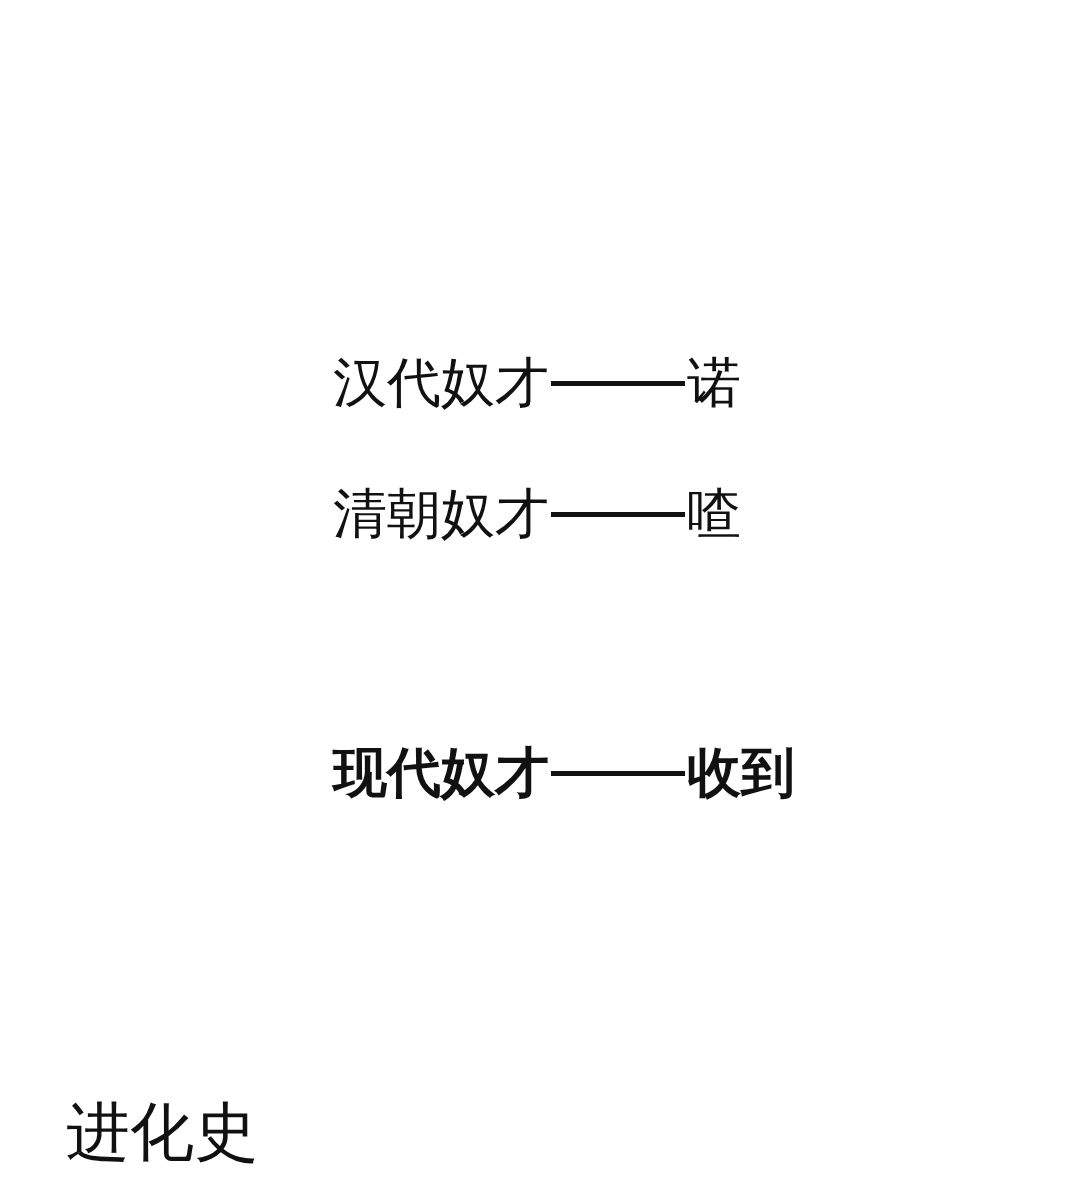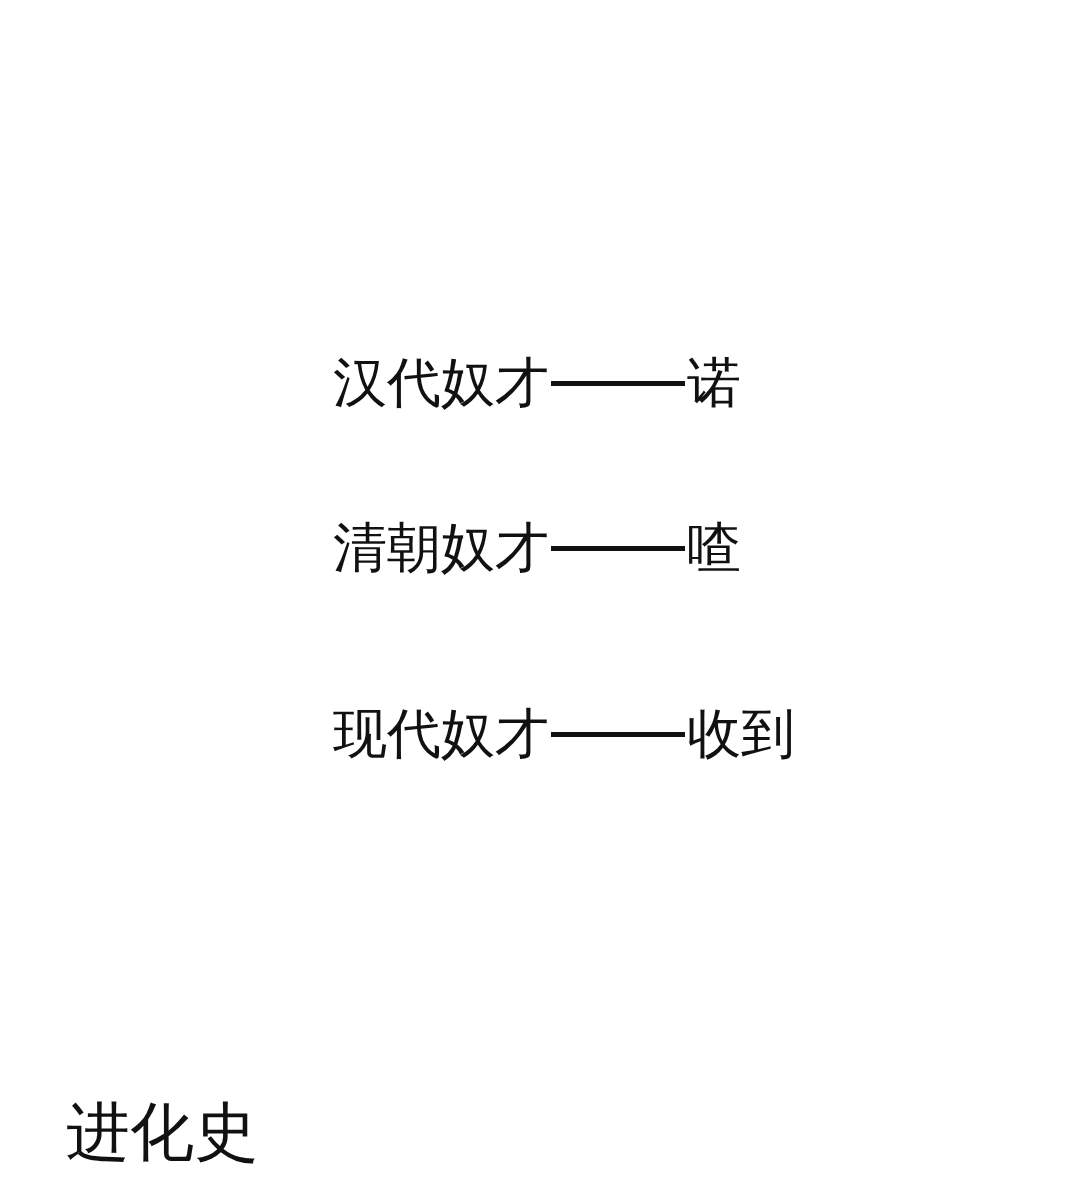--- a/index.html
+++ b/index.html
@@ -25,22 +25,22 @@
     }
     .line .dash {
       display: inline-block;
       width: 134px;
       height: 5px;
       background: #111111;
       vertical-align: middle;
       margin: 0 2px 6px 2px;
     }
     #line-1 { top: 343px; }
-    #line-2 { top: 474px; margin-top: 34px; }
-    #line-3 { top: 694px; }
+    #line-2 { top: 474px; }
+    #line-3 { top: 733px; font-weight: bold; }
     .caption {
       position: absolute;
       left: 66px;
       top: 1100px;
       font-size: 64px;
       line-height: 64px;
       white-space: nowrap;
     }
   </style>
 </head>

